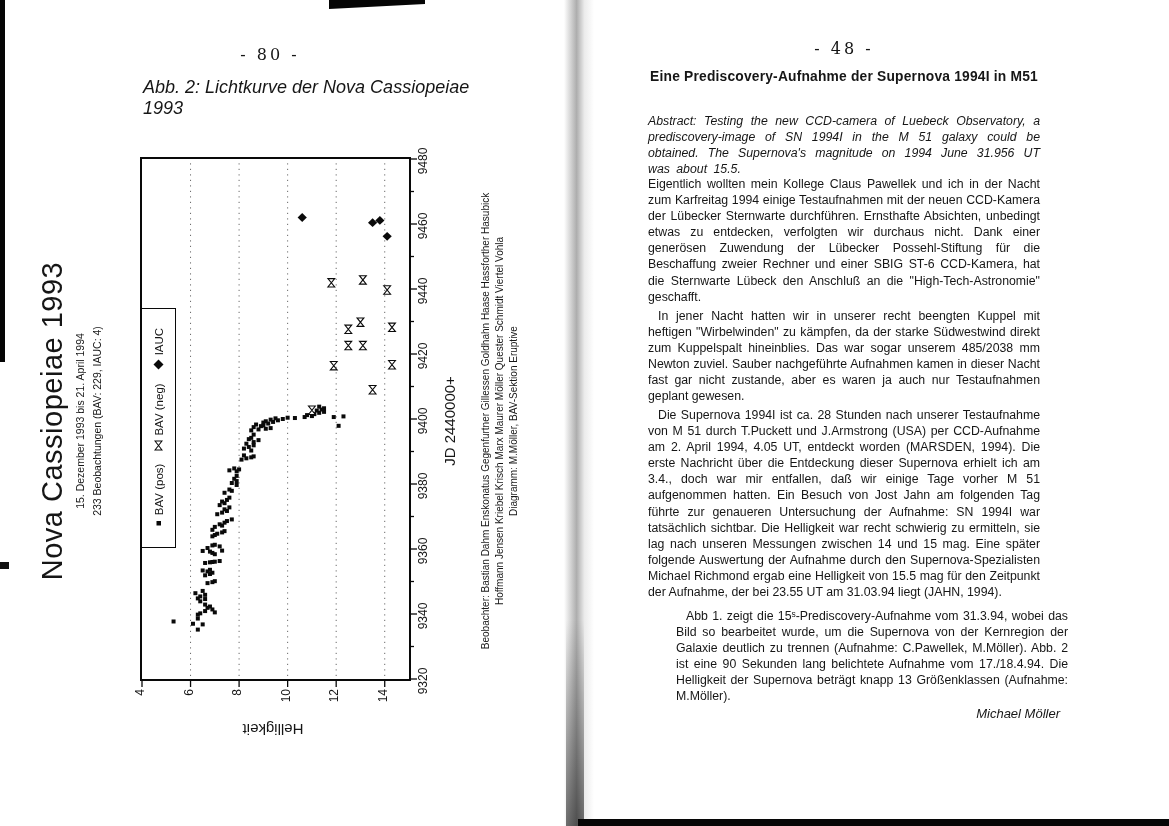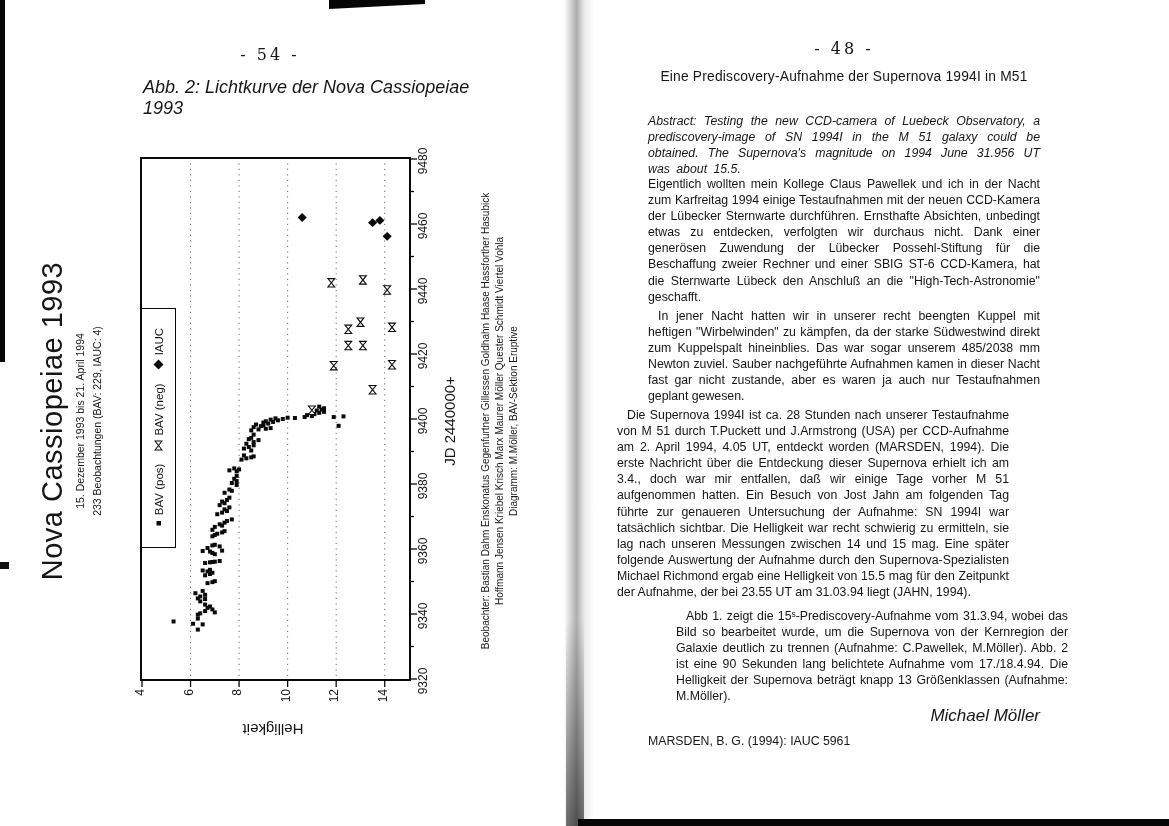--- a/index.html
+++ b/index.html
@@ -41,41 +41,41 @@
   .xtick{position:absolute;top:0;transform:translateX(-50%);font-size:12px;}
   .ytick-wrap{position:absolute;left:0;top:0;width:0;height:267px;}
   .ytick{position:absolute;left:-32px;width:24px;text-align:right;font-size:12px;}
   .xlab{position:absolute;left:0;top:301px;width:520px;text-align:center;font-size:15px;}
   .ylab{position:absolute;left:-48px;top:133px;transform:translate(-50%,-50%) rotate(-90deg);
     font-size:15px;white-space:nowrap;}
   .credits{position:absolute;left:-40px;width:600px;text-align:center;font-size:10px;white-space:nowrap;}
   .cr1{top:340px;} .cr2{top:354px;} .cr3{top:368px;}
   
   .pg55-num{left:648px;top:39px;width:392px;}
-  .pg55-title{left:648px;top:69px;width:392px;text-align:center;font-weight:normal;font-size:13.8px;letter-spacing:0.2px;}
+  .pg55-title{left:648px;top:69px;width:392px;text-align:center;font-weight:bold;font-size:13.8px;letter-spacing:0.2px;}
   .body-text{font-size:12.3px;line-height:16.1px;text-align:justify;}
   .pg55-abstract{left:648px;top:113px;width:392px;font-style:italic;word-spacing:3px;}
   .p1{left:648px;top:176px;width:392px;}
   .p2{left:648px;top:308px;width:392px;text-indent:10px;}
-  .p3{left:617px;top:407px;width:392px;text-indent:10px;}
+  .p3{left:648px;top:407px;width:392px;text-indent:10px;}
   .p4{left:676px;top:608px;width:392px;text-indent:10px;}
-  .sig{left:648px;top:706px;width:392px;text-align:right;font-style:italic;font-size:17px;}
+  .sig{left:668px;top:706px;width:392px;text-align:right;font-style:italic;font-size:13px;}
   .refs{left:648px;top:733px;width:392px;font-size:12.3px;line-height:17.5px;}
 </style>
 </head>
 <body>
 
 <div class="abs edge-strip-left"></div>
 <div class="abs edge-dash-left"></div>
 <div class="abs top-sliver"></div>
 <div class="abs gutter"></div>
 <div class="abs gutter-low"></div>
 <div class="abs bottom-strip"></div>
 
-<div class="abs page-num pg54-num">- 54 -</div>
+<div class="abs page-num pg54-num">- 80 -</div>
 <div class="abs pg54-caption">Abb. 2: Lichtkurve der Nova Cassiopeiae 1993</div>
 
 <div class="abs chart-rot">
   <div class="chart-nat">
 
     <div class="ch-title">Nova Cassiopeiae 1993</div>
     <div class="ch-sub1">15. Dezember 1993 bis 21. April 1994</div>
     <div class="ch-sub2">233 Beobachtungen (BAV: 229, IAUC: 4)</div>
 
     <div class="plot">
@@ -302,14 +302,13 @@
 
 <div class="abs page-num pg55-num">- 48 -</div>
 <div class="abs pg55-title">Eine Prediscovery-Aufnahme der Supernova 1994I in M51</div>
 <div class="abs body-text pg55-abstract">Abstract: Testing the new CCD-camera of Luebeck Observatory, a prediscovery-image of SN 1994I in the M 51 galaxy could be obtained. The Supernova's magnitude on 1994 June 31.956 UT was about 15.5.</div>
 <div class="abs body-text p1">Eigentlich wollten mein Kollege Claus Pawellek und ich in der Nacht zum Karfreitag 1994 einige Testaufnahmen mit der neuen CCD-Kamera der Lübecker Sternwarte durchführen. Ernsthafte Absichten, unbedingt etwas zu entdecken, verfolgten wir durchaus nicht. Dank einer generösen Zuwendung der Lübecker Possehl-Stiftung für die Beschaffung zweier Rechner und einer SBIG ST-6 CCD-Kamera, hat die Sternwarte Lübeck den Anschluß an die "High-Tech-Astronomie" geschafft.</div>
 <div class="abs body-text p2">In jener Nacht hatten wir in unserer recht beengten Kuppel mit heftigen "Wirbelwinden" zu kämpfen, da der starke Südwestwind direkt zum Kuppelspalt hineinblies. Das war sogar unserem 485/2038 mm Newton zuviel. Sauber nachgeführte Aufnahmen kamen in dieser Nacht fast gar nicht zustande, aber es waren ja auch nur Testaufnahmen geplant gewesen.</div>
 <div class="abs body-text p3">Die Supernova 1994I ist ca. 28 Stunden nach unserer Testaufnahme von M 51 durch T.Puckett und J.Armstrong (USA) per CCD-Aufnahme am 2. April 1994, 4.05 UT, entdeckt worden (MARSDEN, 1994). Die erste Nachricht über die Entdeckung dieser Supernova erhielt ich am 3.4., doch war mir entfallen, daß wir einige Tage vorher M 51 aufgenommen hatten. Ein Besuch von Jost Jahn am folgenden Tag führte zur genaueren Untersuchung der Aufnahme: SN 1994I war tatsächlich sichtbar. Die Helligkeit war recht schwierig zu ermitteln, sie lag nach unseren Messungen zwischen 14 und 15 mag. Eine später folgende Auswertung der Aufnahme durch den Supernova-Spezialisten Michael Richmond ergab eine Helligkeit von 15.5 mag für den Zeitpunkt der Aufnahme, der bei 23.55 UT am 31.03.94 liegt (JAHN, 1994).</div>
 <div class="abs body-text p4">Abb 1. zeigt die 15ˢ-Prediscovery-Aufnahme vom 31.3.94, wobei das Bild so bearbeitet wurde, um die Supernova von der Kernregion der Galaxie deutlich zu trennen (Aufnahme: C.Pawellek, M.Möller). Abb. 2 ist eine 90 Sekunden lang belichtete Aufnahme vom 17./18.4.94. Die Helligkeit der Supernova beträgt knapp 13 Größenklassen (Aufnahme: M.Möller).</div>
 <div class="abs sig">Michael Möller</div>
 <div class="abs refs">
-  <div>MARSDEN, B. G. (1994): IAUC 5961</div>
 </div>
 
 </body></html>

